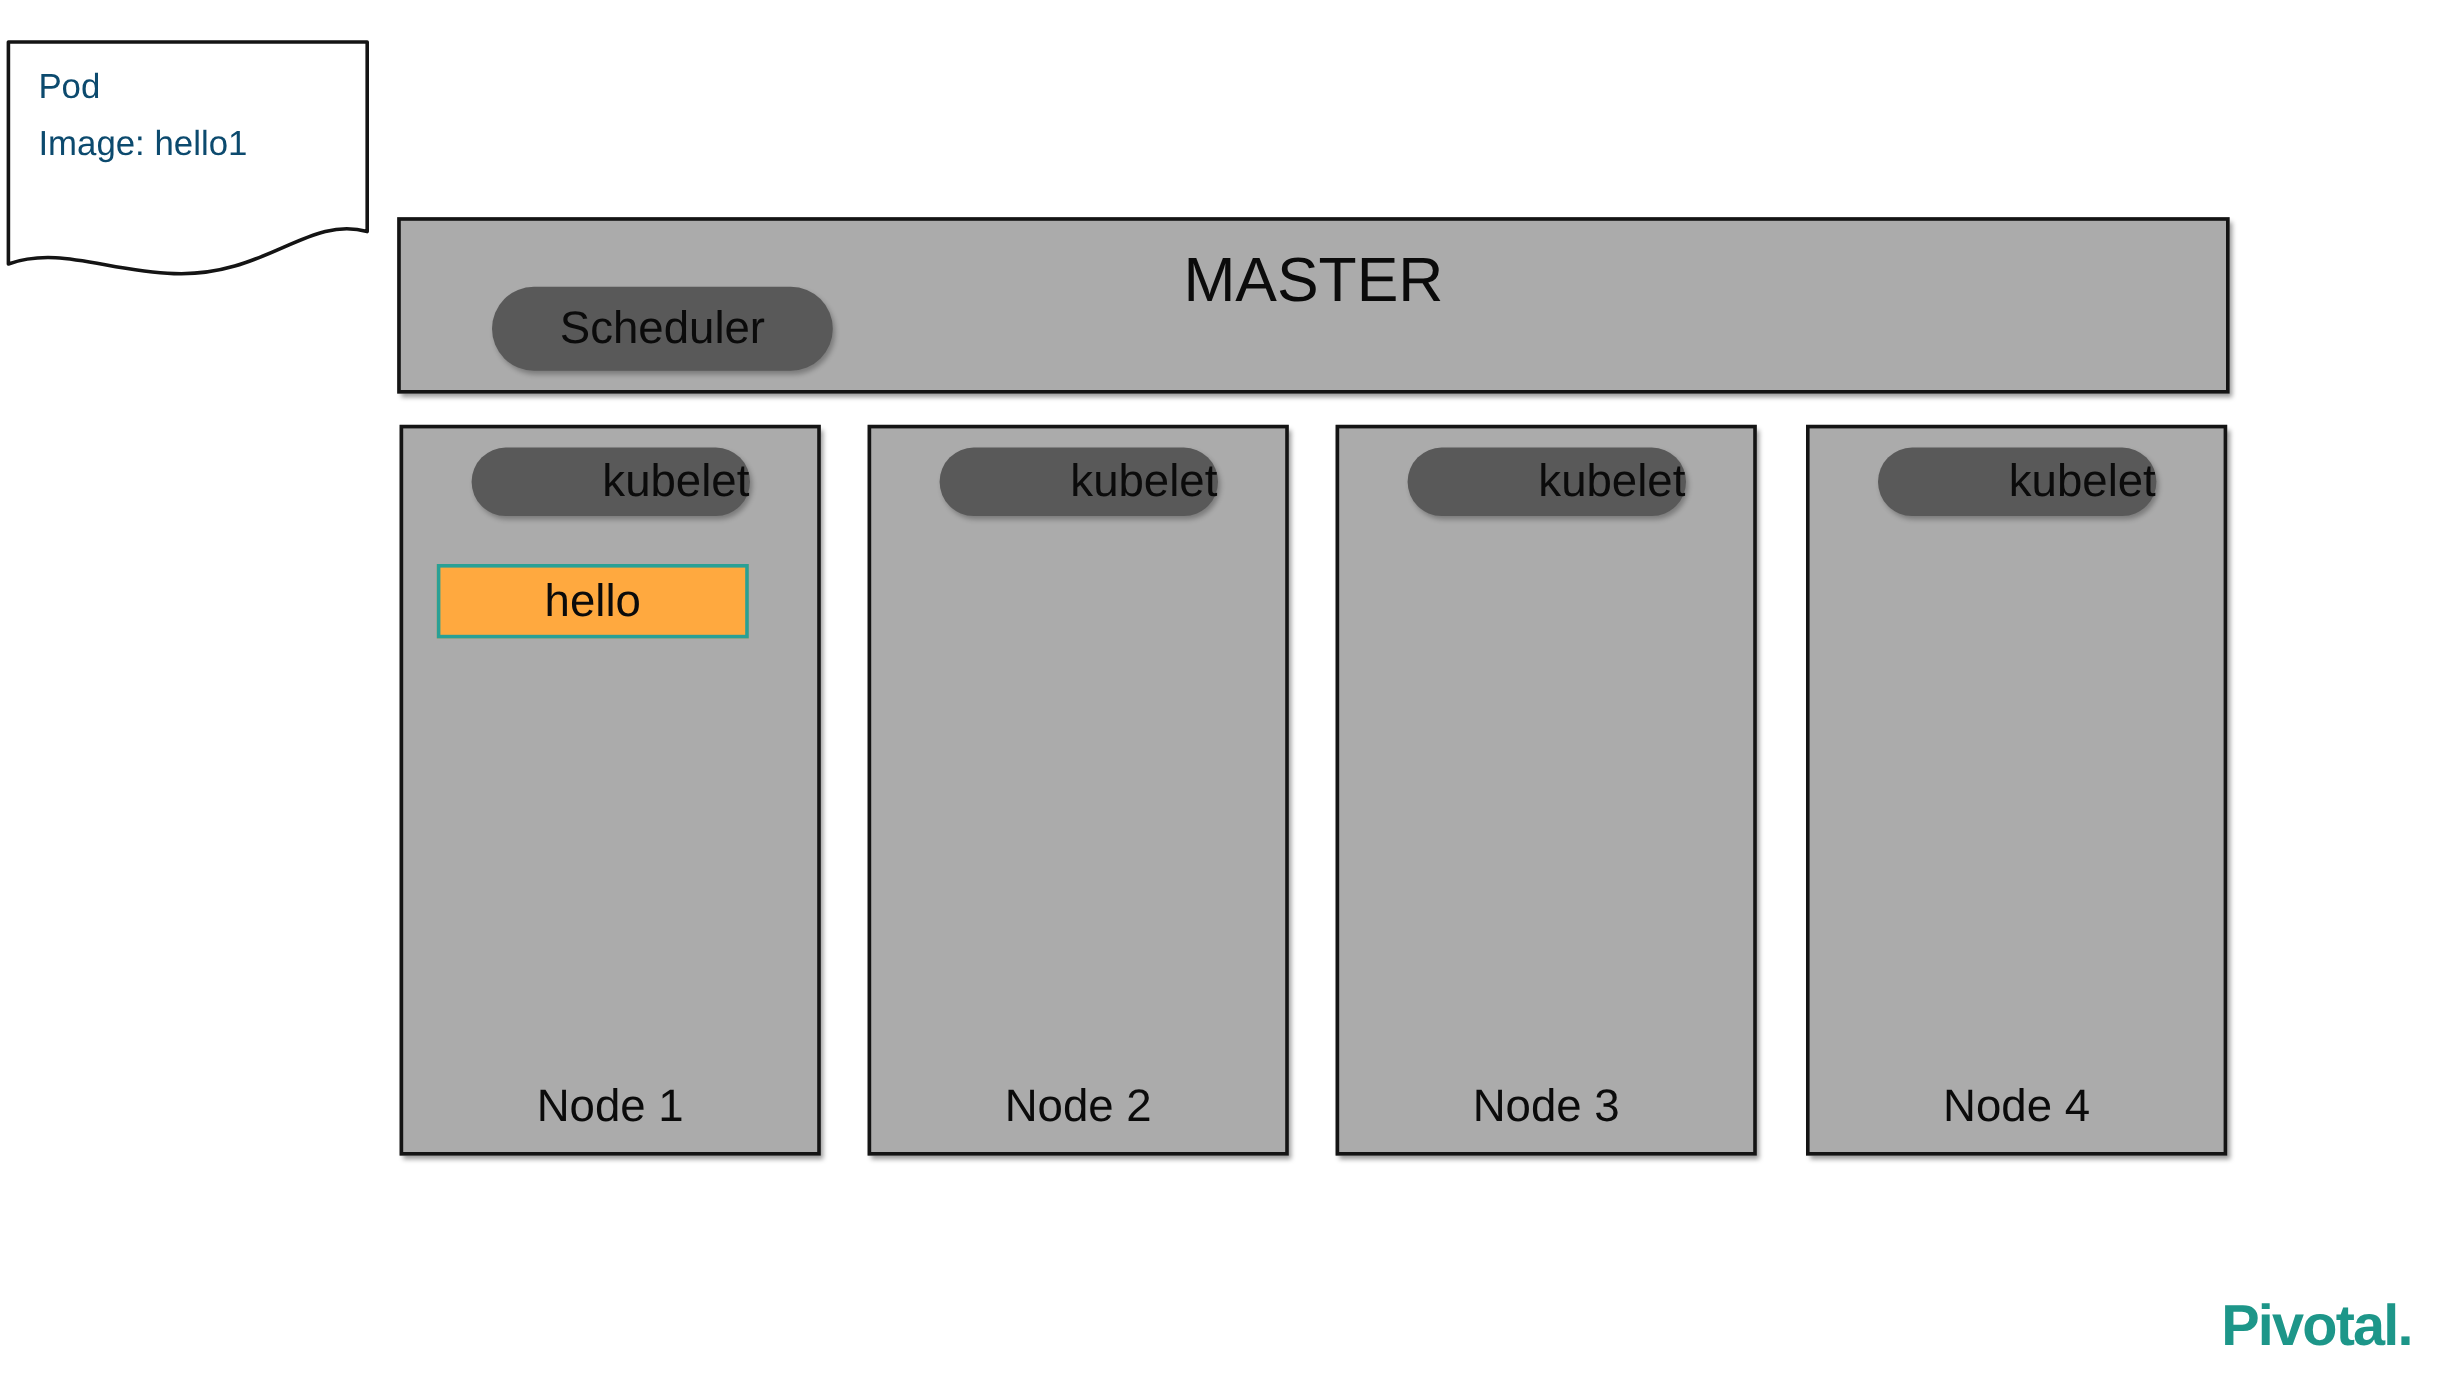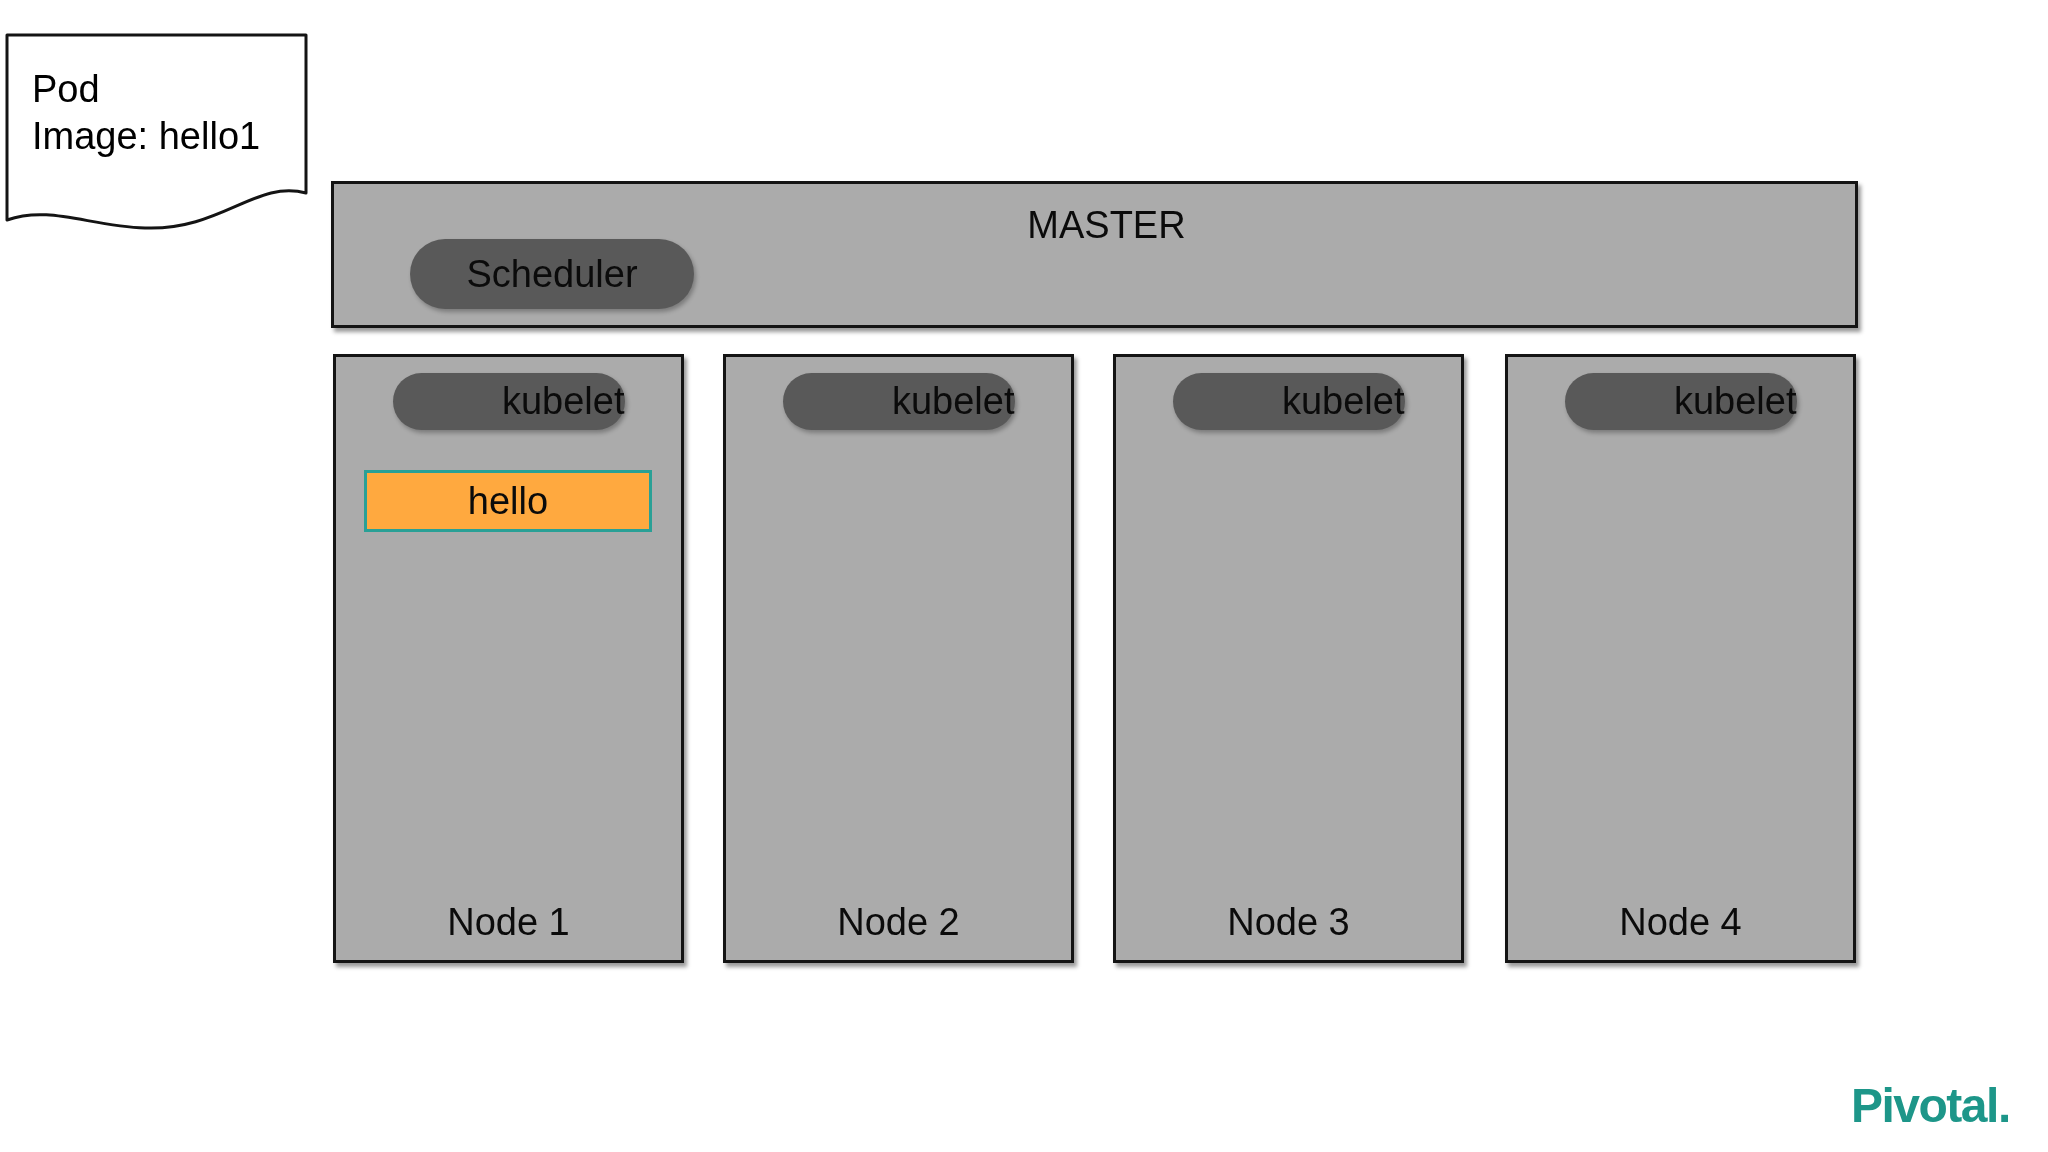--- a/index.html
+++ b/index.html
@@ -11,32 +11,32 @@
     overflow: hidden;
     color: #0b0b0b;
   }
   .slide { position: absolute; inset: 0; }
 
   
   .pod-note { position: absolute; left: 5px; top: 33px; width: 304px; height: 202px; }
   .pod-note svg { position: absolute; left: 0; top: 0; }
   .pod-note-text {
     position: absolute; left: 27px; top: 17px;
-    font-size: 38px; line-height: 47px; color: #000000; white-space: nowrap; margin-top: 16px;
+    font-size: 29px; line-height: 47px; color: #0c4a6e; white-space: nowrap;
   }
 
   
   .master {
     position: absolute; left: 331px; top: 181px; width: 1527px; height: 147px;
     background: #ABABAB; border: 3px solid #141414; box-sizing: border-box;
     box-shadow: 3px 4px 4px rgba(0,0,0,0.40);
   }
   .master-title {
-    position: absolute; top: 20px; left: 12px; width: 100%;
-    text-align: center; font-size: 38px;
+    position: absolute; top: 20px; left: 0; width: 100%;
+    text-align: center; font-size: 52px;
   }
 
   
   .pill {
     position: absolute; background: #595959; border-radius: 999px;
     display: flex; align-items: center; justify-content: center;
     font-size: 38px; color: #0b0b0b;
     box-shadow: 2px 3px 4px rgba(0,0,0,0.28);
   }
   .scheduler-pill { left: 76px; top: 55px; width: 284px; height: 70px; text-align: right; }
@@ -52,21 +52,21 @@
   .node-2 { left: 723px; }
   .node-3 { left: 1113px; }
   .node-4 { left: 1505px; }
   .node-label {
     position: absolute; bottom: 16px; left: 0; width: 100%;
     text-align: center; font-size: 38px;
   }
 
   
   .pod-box {
-    position: absolute; left: 28px; top: 113px; width: 288px; height: 62px;
+    position: absolute; left: 28px; top: 113px; width: 260px; height: 62px;
     background: #FFA93F; border: 3px solid #29A096; box-sizing: border-box;
     display: flex; align-items: center; justify-content: center;
     font-size: 38px; color: #0b0b0b;
   }
 
   
   .logo {
     position: absolute; left: 1851px; top: 1078px;
     font-size: 48px; font-weight: bold; letter-spacing: -1.5px;
     color: #1D9689;

